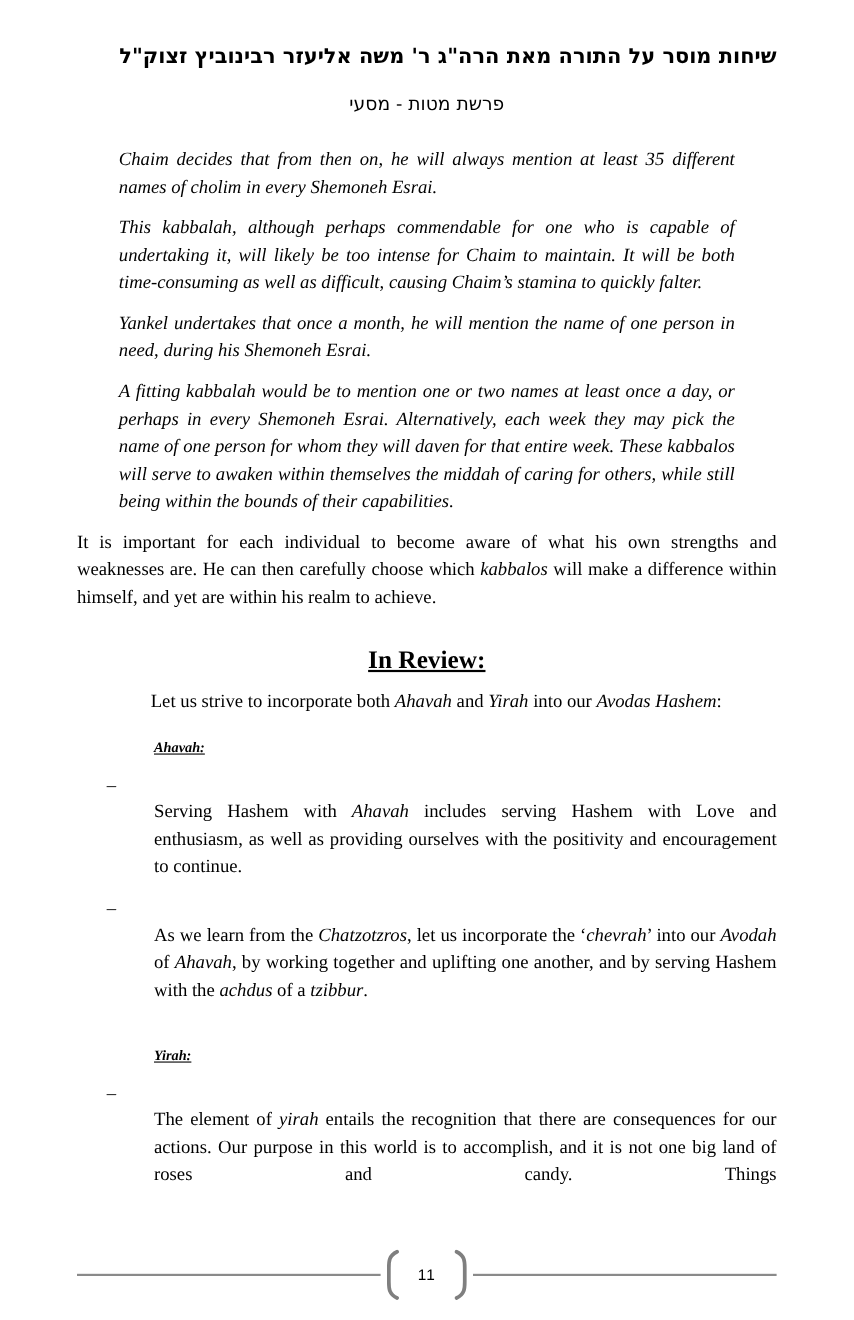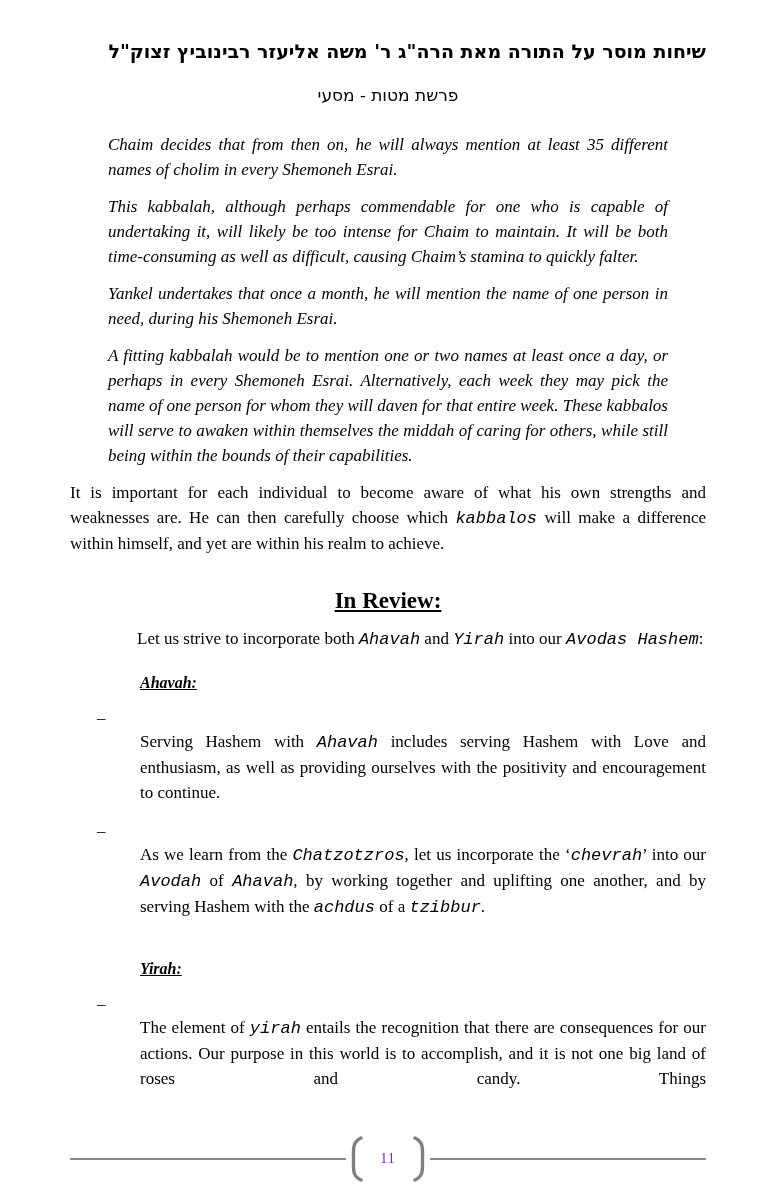--- a/index.html
+++ b/index.html
@@ -44,38 +44,38 @@
     line-height: 25px;
     text-align: justify;
     margin: 0 38px 12px 38px;
   }
   .body-par {
     font-size: 17px;
     line-height: 25px;
     text-align: justify;
     margin: 2px 0 0 0;
   }
-  .it { font-style: italic; font-family: Liberation Mono, monospace; }
+  .it { font-style: italic; }
   .review-heading {
     margin: 32px 0 0 0;
     text-align: center;
     font-size: 23px;
     font-weight: bold;
   }
   .review-heading span { text-decoration: underline; }
   .intro {
     margin-top: 12px;
     font-size: 17px;
     line-height: 25px;
     text-align: justify;
     text-indent: 67px;
   }
   .subheading {
     margin: 22px 0 0 70px;
-    font-size: 16px;
+    font-size: 13px;
     font-weight: bold;
     font-style: italic;
   }
   .subheading span { text-decoration: underline; }
   .subheading-gap { margin-top: 40px; }
   .bullet {
     display: flex;
     margin-top: 13px;
     font-size: 17px;
     line-height: 25px;
@@ -105,23 +105,23 @@
     flex: 1;
     height: 2px;
     background: #8a8a8a;
   }
   .pageno-wrap {
     display: flex;
     align-items: center;
     padding: 0 2px;
   }
   .pageno {
-    font-family: Liberation Serif, serif;
+    font-family: Liberation Sans, sans-serif;
     font-size: 14px;
-    color: #6d28d9;
+    color: #000000;
     margin: 0 17px;
     letter-spacing: 1px;
   }
   .bracket { display: block; }
 </style>
 </head>
 <body>
 
 <div class="page">
 

